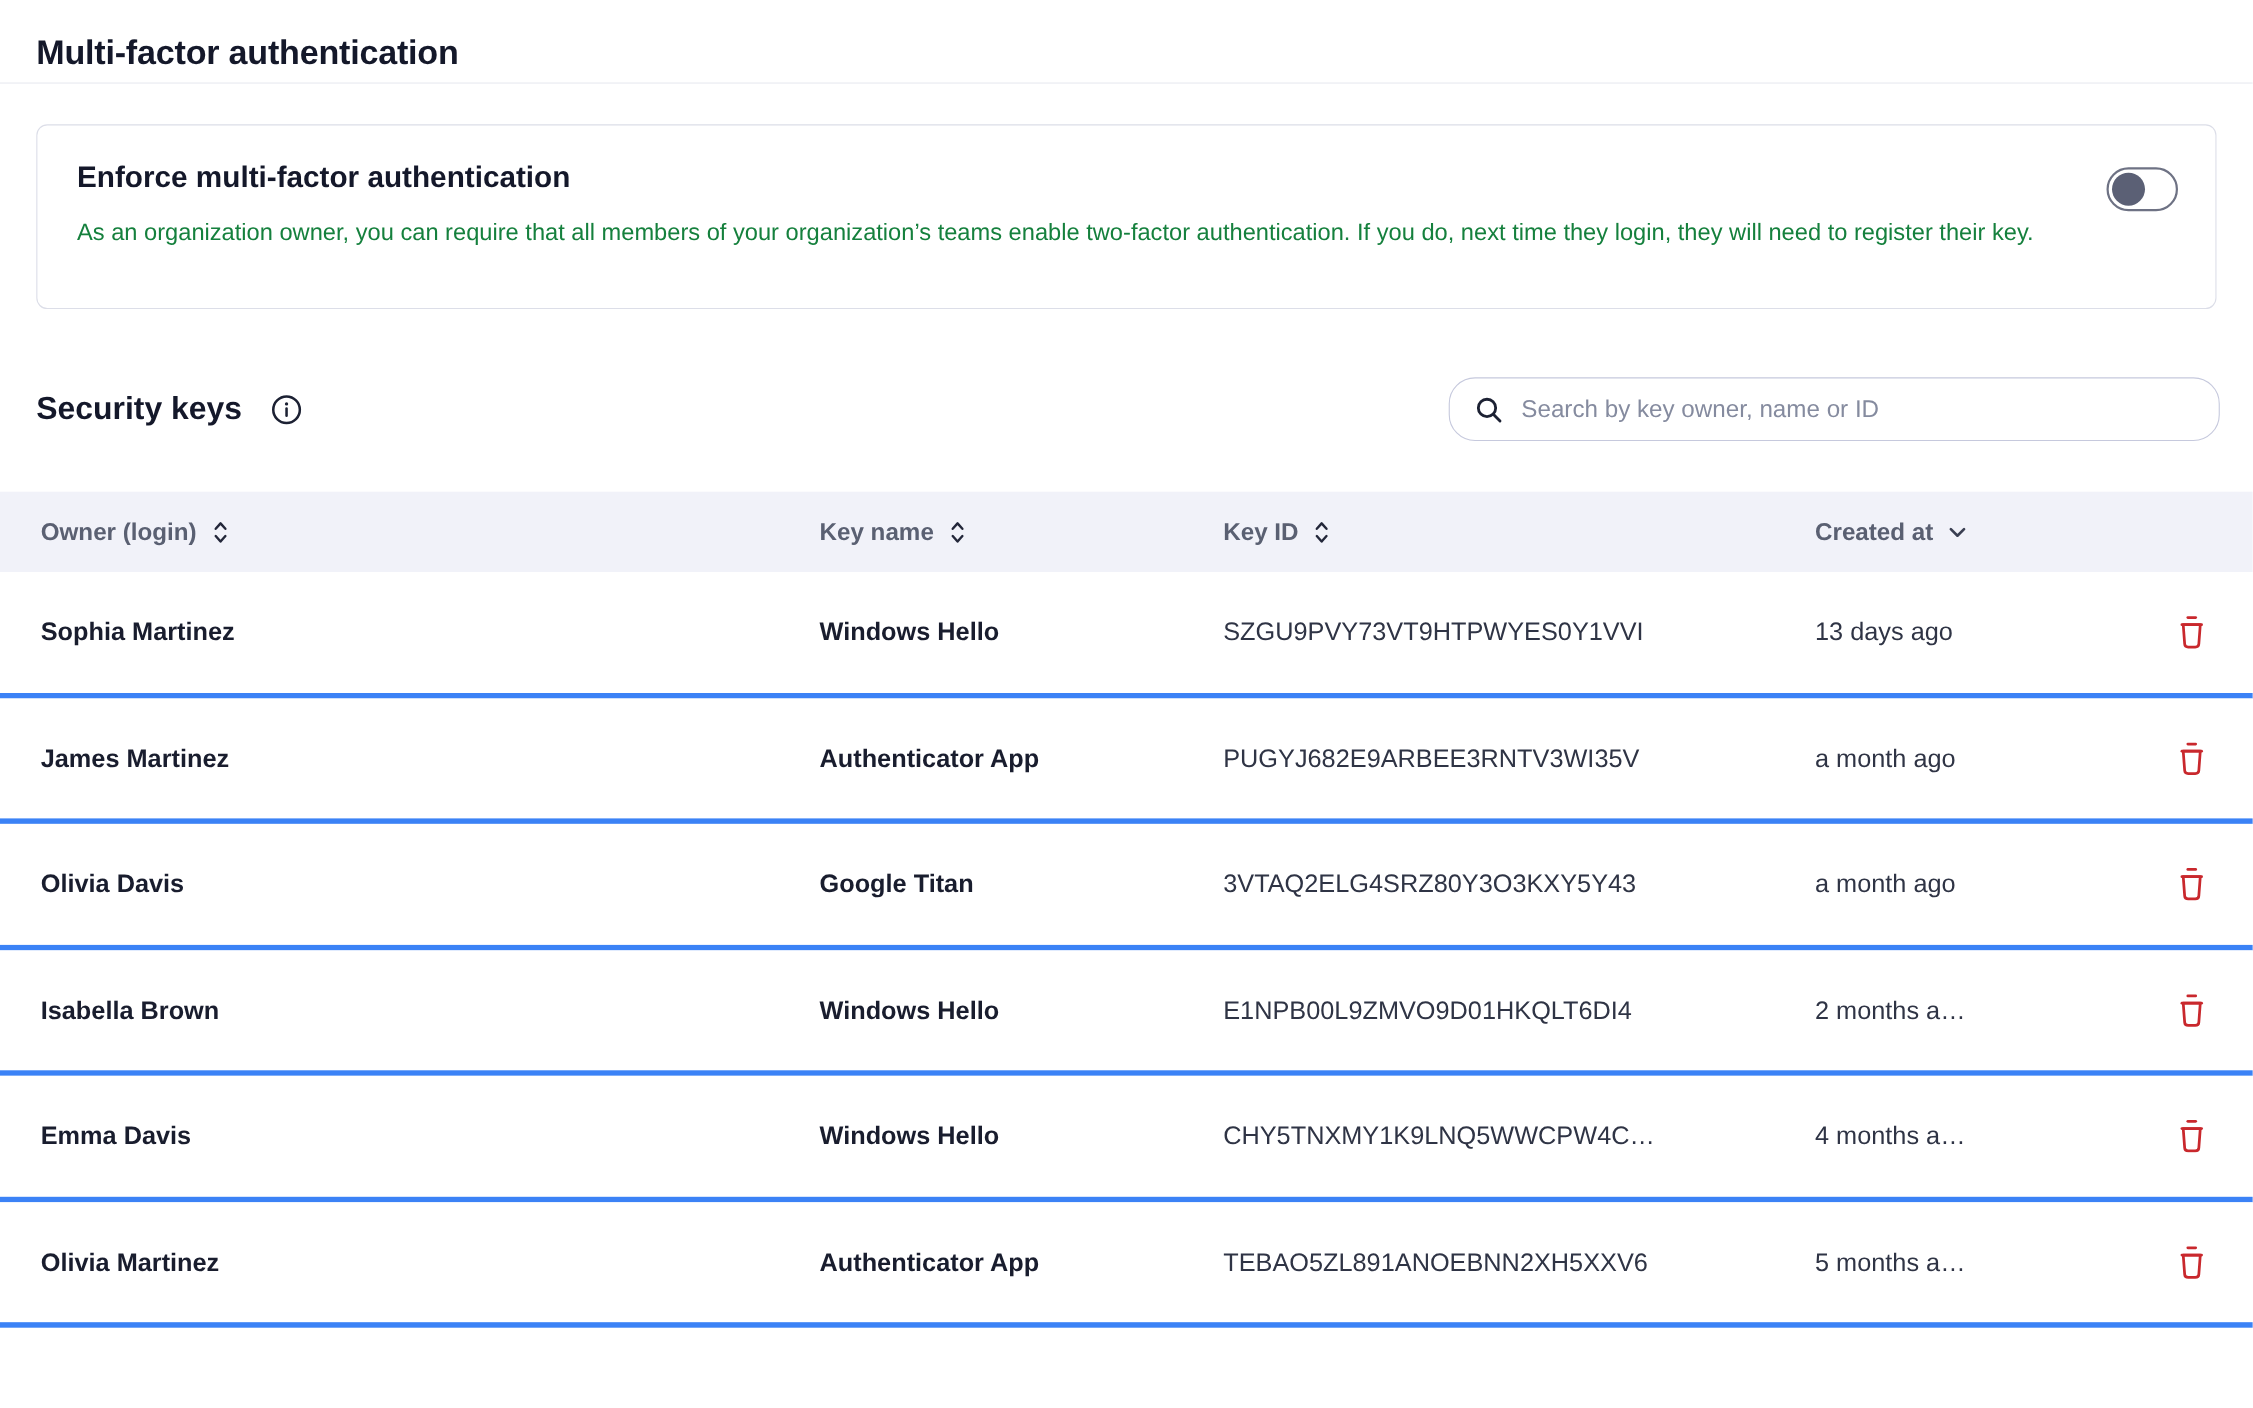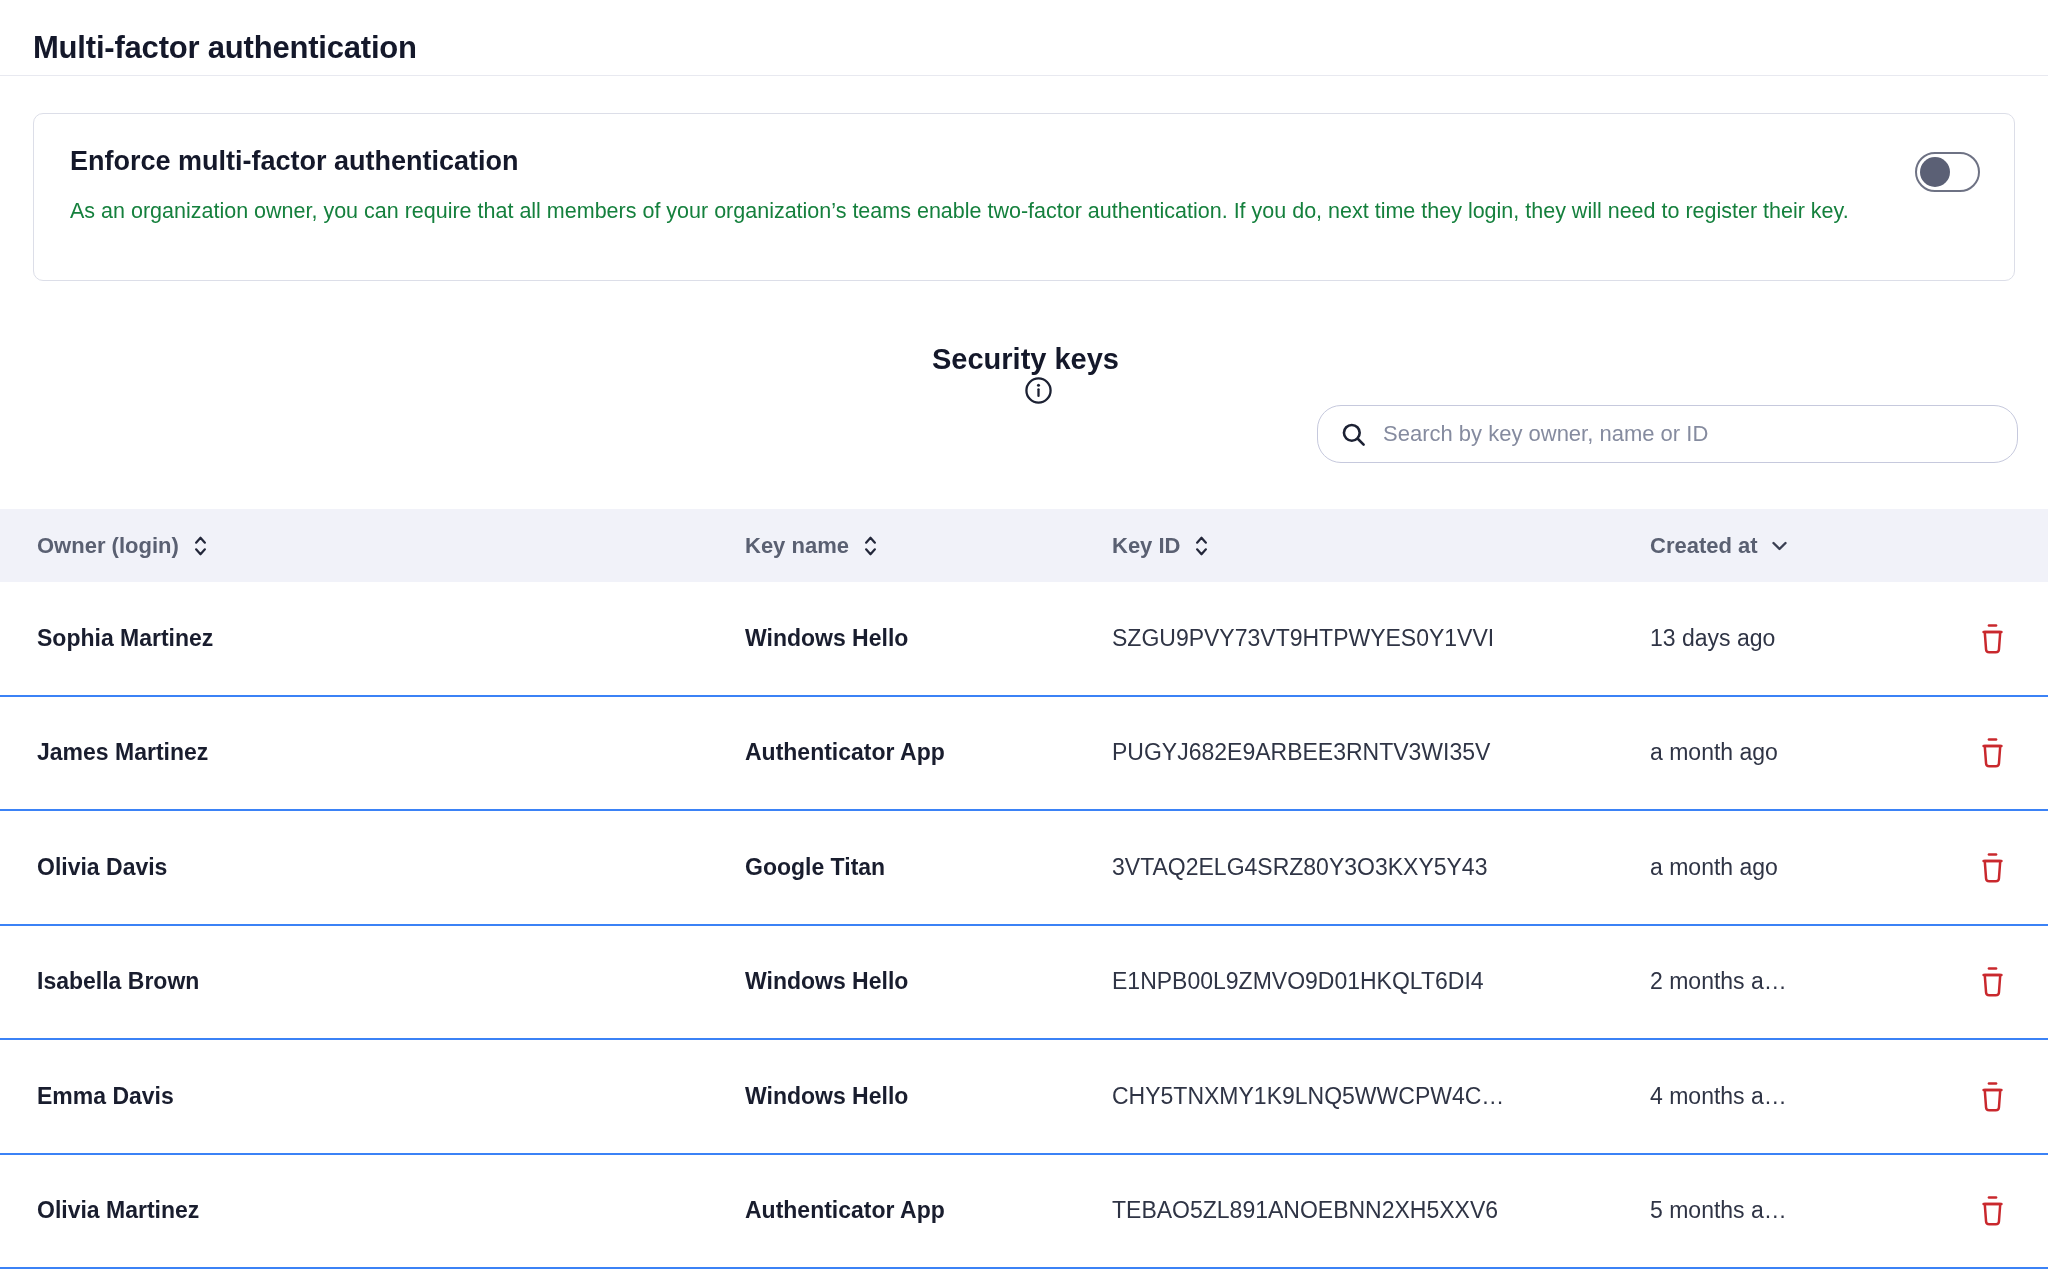--- a/index.html
+++ b/index.html
@@ -65,21 +65,20 @@
     border-radius: 50%;
     background: #5b6075;
   }
 
   
   .sk-bar {
     display: flex;
     align-items: center;
     margin-top: 62px;
     padding: 0 30px 0 33px;
-    flex-direction: column;
   }
   .sk-title {
     font-size: 29px;
     font-weight: 700;
     color: #14182a;
   }
   .info-icon {
     margin-left: 26px;
     display: inline-flex;
     align-items: center;
@@ -124,21 +123,21 @@
     display: flex;
     align-items: center;
     font-size: 22px;
     font-weight: 700;
     color: #5a6072;
     cursor: pointer;
   }
   .th .sort-glyph { margin-left: 13px; display: inline-flex; }
   .trow {
     height: 114.5px;
-    border-bottom: 2px solid #3b82f6;
+    border-bottom: 5px solid #3b82f6;
     background: #ffffff;
   }
   .cell-owner, .cell-keyname {
     font-size: 23px;
     font-weight: 700;
     color: #191d2e;
   }
   .cell-keyid, .cell-created {
     font-size: 23px;
     font-weight: 400;

